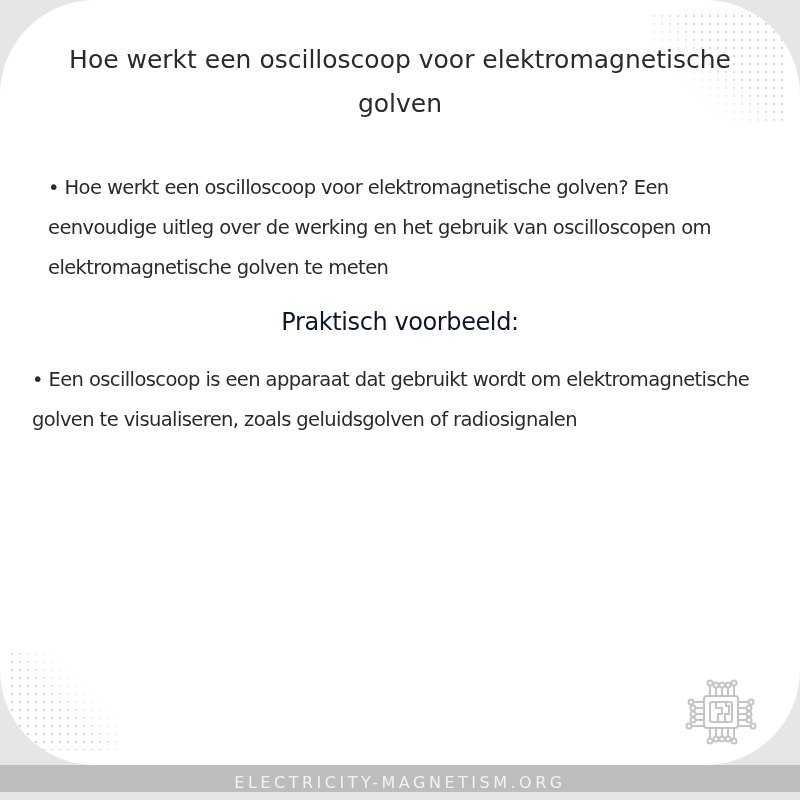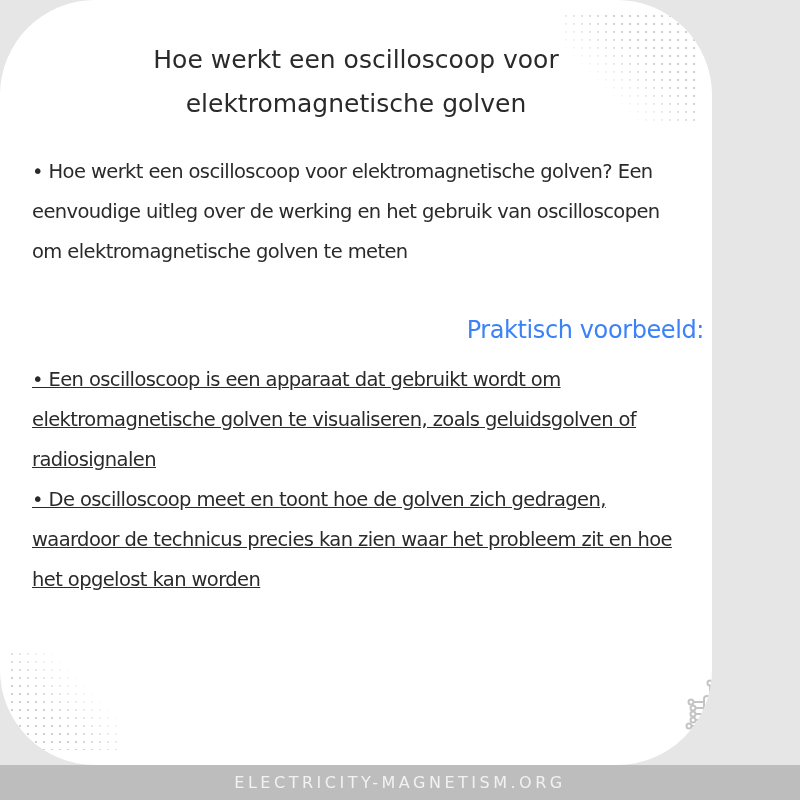--- a/index.html
+++ b/index.html
@@ -6,21 +6,21 @@
     body {
       width: 800px; height: 800px;
       background: #e6e6e6;
       position: relative;
       overflow: hidden;
       font-family: "DejaVu Sans", sans-serif;
     }
     .card {
       position: absolute;
       left: 0; top: 0;
-      width: 712px; height: 765px;
+      width: 800px; height: 765px;
       background: #ffffff;
       border-radius: 95px 95px 95px 95px;
       overflow: hidden;
     }
     .dots-tr {
       position: absolute;
       right: 15px; top: 12px;
       width: 135px; height: 115px;
       background-image: radial-gradient(circle, #d0d0d0 1.2px, transparent 1.5px);
       background-size: 8px 8px;
@@ -52,66 +52,65 @@
       font-size: 19.5px;
       line-height: 40px;
       color: #2a2a2a;
       letter-spacing: -0.6px;
       margin: 0;
     }
     .intro { top: 152px; }
     .subheading {
       position: absolute;
       left: 0; right: 0; top: 300px;
-      text-align: right;
+      text-align: center;
       font-size: 24px;
       line-height: 44px;
-      color: #3b82f6;
-      margin: 8px;
+      color: #0f172a;
+      margin: 0;
       font-weight: normal;
       letter-spacing: -0.4px;
     }
     .examples { top: 360px; }
-    .examples p { margin: 0; text-decoration: underline; }
+    .examples p { margin: 0; }
     .chip {
       position: absolute;
       left: 676px; top: 676px;
       width: 90px; height: 80px;
     }
     .footer {
       position: absolute;
       left: 0; top: 765px;
-      width: 800px; height: 35px;
+      width: 800px; height: 27px;
       background: #bdbdbd;
       text-align: center;
       line-height: 35px;
       color: #f2f2f2;
       font-family: "DejaVu Sans", sans-serif;
       font-size: 16px;
       letter-spacing: 3.5px;
     }
   </style>
 </head>
 <body>
 
 <div class="card">
   <div class="dots-tr"></div>
   <div class="dots-bl"></div>
 
   <h1 class="title">Hoe werkt een oscilloscoop voor elektromagnetische golven</h1>
 
   <div class="para intro">
-    <p style="margin:0">• Hoe werkt een oscilloscoop voor elektromagnetische golven? Een eenvoudige uitleg over de werking en het gebruik van oscilloscopen om elektromagnetische golven te meten</p>
+    <p style="margin:16px">• Hoe werkt een oscilloscoop voor elektromagnetische golven? Een eenvoudige uitleg over de werking en het gebruik van oscilloscopen om elektromagnetische golven te meten</p>
   </div>
 
   <h2 class="subheading">Praktisch voorbeeld:</h2>
 
   <div class="para examples">
     <p>• Een oscilloscoop is een apparaat dat gebruikt wordt om elektromagnetische golven te visualiseren, zoals geluidsgolven of radiosignalen</p>
-    <p>• De oscilloscoop meet en toont hoe de golven zich gedragen, waardoor de technicus precies kan zien waar het probleem zit en hoe het opgelost kan worden</p>
   </div>
 
   <svg class="chip" viewBox="0 0 90 80" fill="none" stroke="#c4c4c4" stroke-width="2">
     <rect x="28" y="20" width="34" height="32" rx="3"></rect>
     <rect x="34" y="26" width="22" height="20" rx="2"></rect>
     <path d="M40 26 v6 h6 v6 h-4 v8 M50 26 v4 h3 v8 h-4 v8"></path>
 
     <path d="M34 20 v-10 M40 20 v-8 M46 20 v-8 M52 20 v-8 M58 20 v-10"></path>
     <circle cx="34" cy="7" r="2.5"></circle>
       <circle cx="40" cy="9" r="2.5"></circle>

